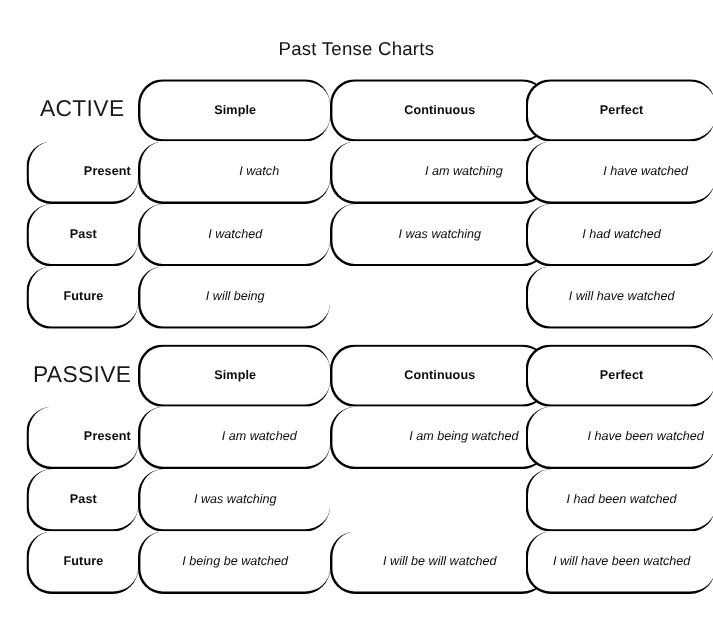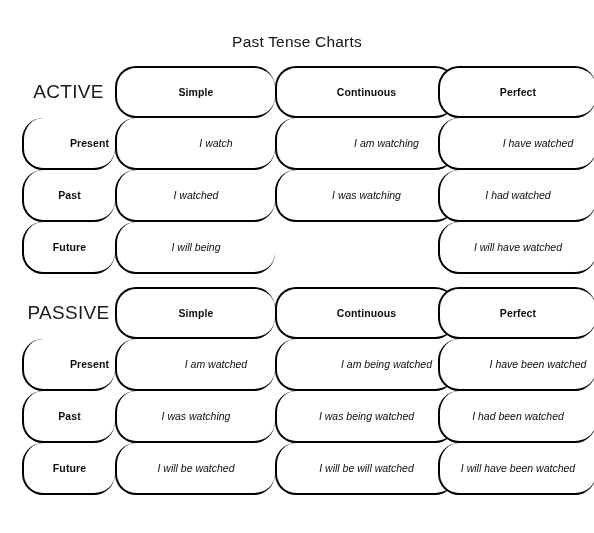--- a/index.html
+++ b/index.html
@@ -169,24 +169,23 @@
       <div class="cell head col-2 r-head">Continuous</div>
       <div class="cell head col-3 r-head">Perfect</div>
 
       <div class="cell body rowhead col-0 r-0">Present</div>
       <div class="cell body form col-1 r-0">I am watched</div>
       <div class="cell body form col-2 r-0">I am being watched</div>
       <div class="cell body form col-3 r-0">I have been watched</div>
 
       <div class="cell body rowhead col-0 r-1">Past</div>
       <div class="cell body form col-1 r-1">I was watching</div>
-      <div class="cell body form col-2 r-1">I was being watched</div>
       <div class="cell body form col-3 r-1">I had been watched</div>
 
       <div class="cell body rowhead col-0 r-2">Future</div>
-      <div class="cell body form col-1 r-2">I will be watched</div>
+      <div class="cell body form col-1 r-2">I being be watched</div>
       <div class="cell body form col-2 r-2">I will be will watched</div>
       <div class="cell body form col-3 r-2">I will have been watched</div>
 
     </div>
   </div>
 
 </div>
 
 </body></html>

